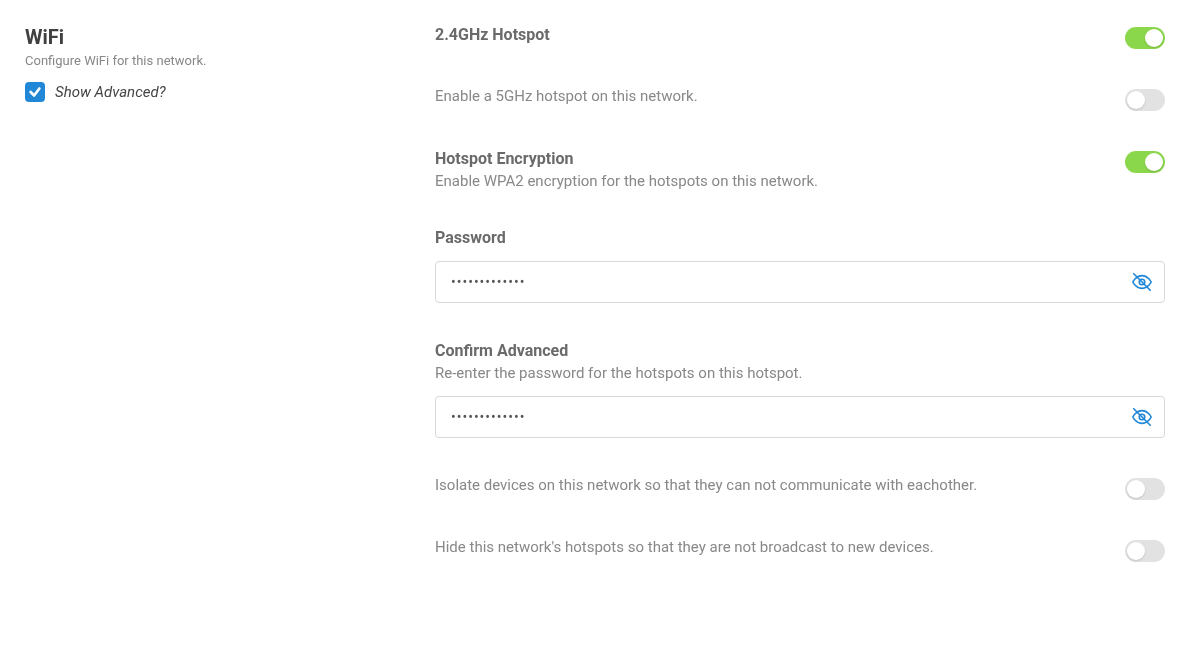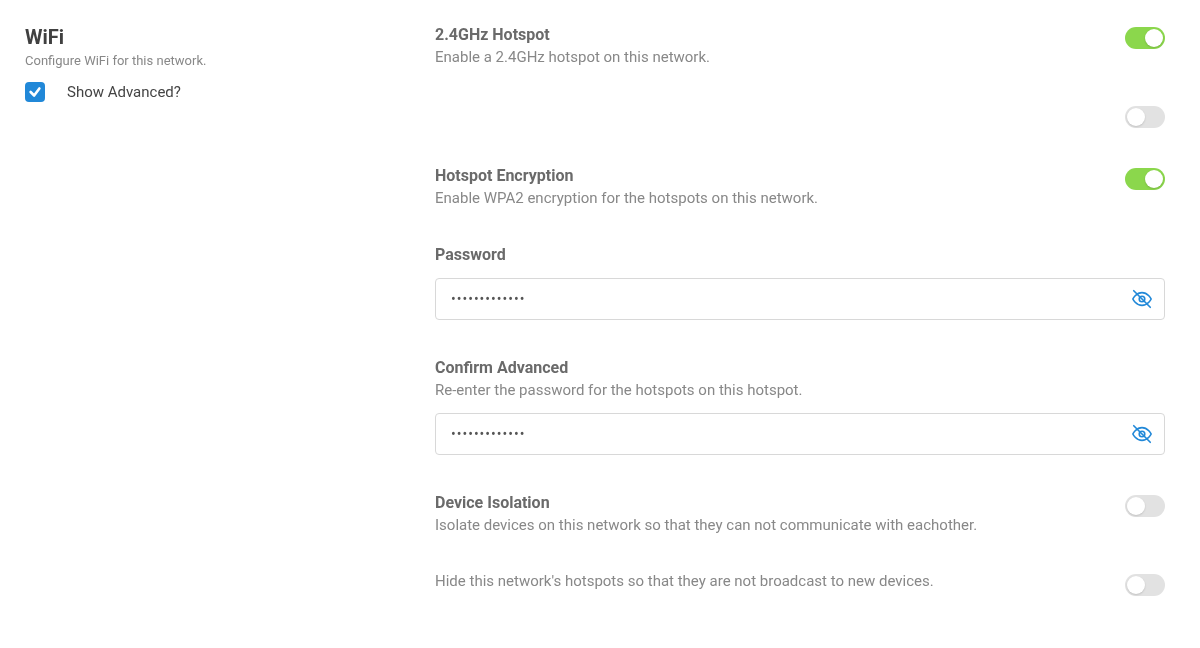--- a/index.html
+++ b/index.html
@@ -29,21 +29,22 @@
       margin-bottom: 4px;
     }
     .sidebar-subtitle {
       font-size: 13px;
       color: #888;
       margin-bottom: 14px;
     }
     .checkbox-row {
       display: flex;
       align-items: center;
-      gap: 22px;
+      gap: 10px;
+      font-style: italic;
     }
     .checkbox {
       width: 20px;
       height: 20px;
       background: #2188d8;
       border-radius: 4px;
       display: flex;
       align-items: center;
       justify-content: center;
       cursor: pointer;
@@ -169,31 +170,31 @@
       <span class="checkbox-label">Show Advanced?</span>
     </div>
   </div>
 
   <div class="main">
 
     <div class="setting-row">
       <div class="setting-header">
         <div class="setting-text">
           <div class="setting-title">2.4GHz Hotspot</div>
-          <div class="setting-desc">Enable a 2.4GHz hotspot on this network.</div>
         </div>
         <div class="toggle on">
           <div class="toggle-knob"></div>
         </div>
       </div>
     </div>
 
     <div class="setting-row">
       <div class="setting-header">
         <div class="setting-text">
+          <div class="setting-desc">Enable a 5GHz hotspot on this network.</div>
         </div>
         <div class="toggle off">
           <div class="toggle-knob"></div>
         </div>
       </div>
     </div>
 
     <div class="setting-row">
       <div class="setting-header">
         <div class="setting-text">
@@ -235,21 +236,20 @@
             <circle cx="12" cy="12" r="3"></circle>
             <line x1="3" y1="3" x2="21" y2="21"></line>
           </svg>
         </div>
       </div>
     </div>
 
     <div class="setting-row">
       <div class="setting-header">
         <div class="setting-text">
-          <div class="setting-title">Device Isolation</div>
           <div class="setting-desc">Isolate devices on this network so that they can not communicate with eachother.</div>
         </div>
         <div class="toggle off">
           <div class="toggle-knob"></div>
         </div>
       </div>
     </div>
 
     <div class="setting-row">
       <div class="setting-header">

